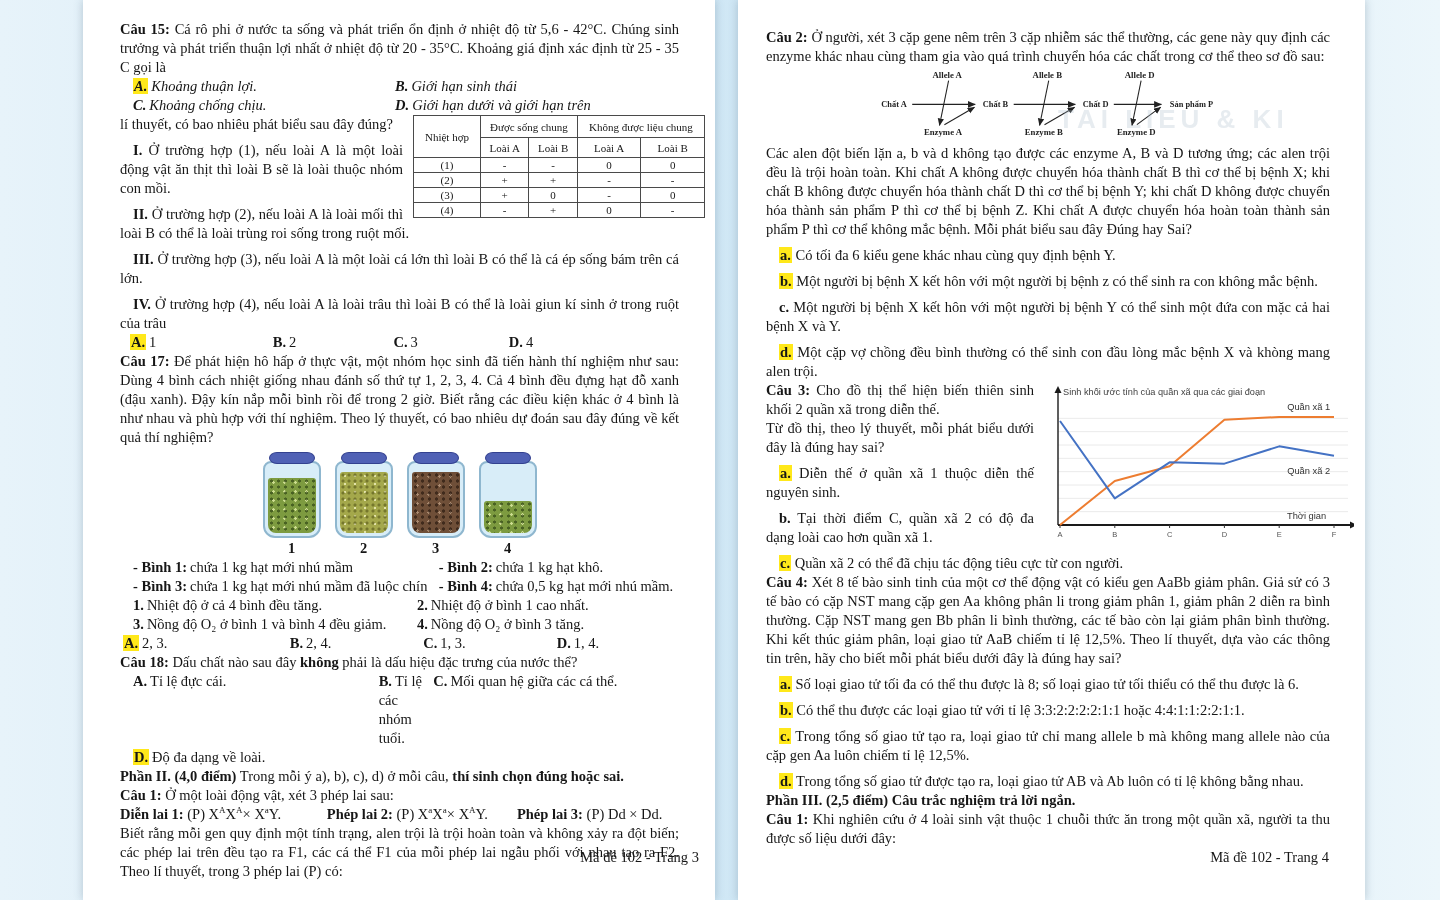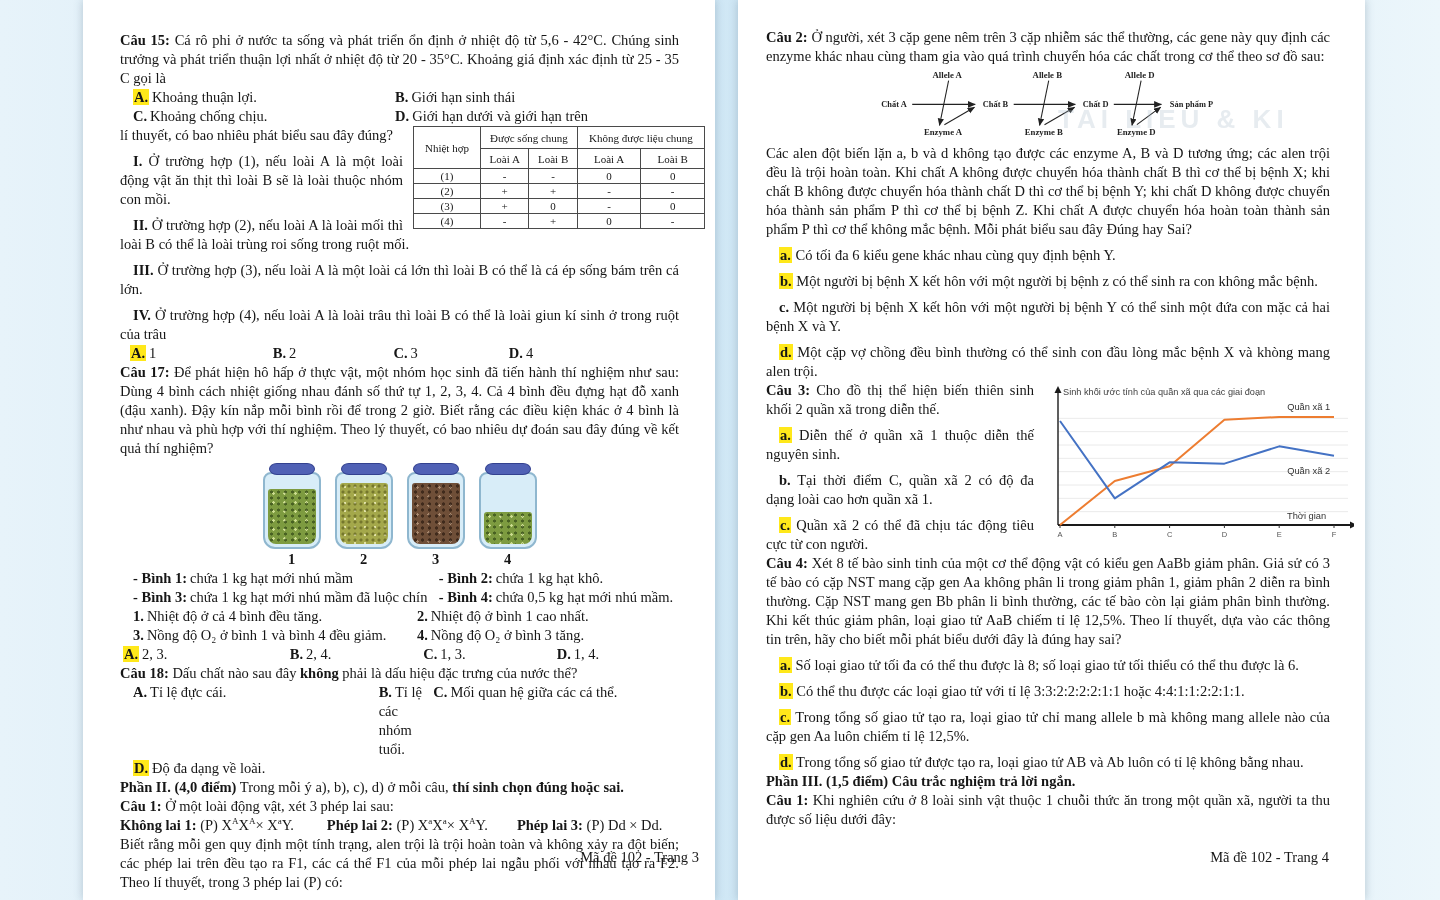--- a/index.html
+++ b/index.html
@@ -3,33 +3,33 @@
 <meta charset="utf-8">
 <style>
   html,body{margin:0;padding:0;}
   body{
     width:1440px;height:900px;position:relative;overflow:hidden;
     background:linear-gradient(90deg,#e7f3fa 0%,#d3e9f6 40%,#cfe7f5 55%,#ecf6fb 100%);
     font-family:"Liberation Serif","DejaVu Serif",serif;color:#161616;
   }
   .page{position:absolute;top:0;bottom:0;background:#ffffff;
     box-shadow:0 0 9px rgba(50,80,105,.28);box-sizing:border-box;}
-  #page-left{left:83px;width:632px;padding:31px 36px 0 37px;}
+  #page-left{left:83px;width:632px;padding:20px 36px 0 37px;}
   #page-right{left:738px;width:627px;padding:28px 35px 0 28px;}
   p{margin:0;font-size:14.5px;line-height:19px;text-align:justify;}
   .force-just{text-align-last:justify;}
   b.qlabel{font-weight:bold;}
   .stmt{text-indent:13px;margin-top:7px;}
   .letter{font-weight:bold;}
   .hl{background:#ffe81a;padding:0 1px;}
   sup{font-size:9px;line-height:0;}
   
   .opts{display:flex;flex-wrap:wrap;font-size:14.5px;line-height:19px;padding-left:13px;box-sizing:border-box;}
   .opt .letter{margin-right:3px;}
-  .c2 .opt{flex:0 0 48%;} .c2 .opt:nth-child(even){flex:1;}
+  .c2 .opt{flex:0 0 48%;font-style:italic;} .c2 .opt:nth-child(even){flex:1;}
   .c2b .opt:nth-child(odd){flex:0 0 45%;} .c2b .opt:nth-child(even){flex:1;}
   .c4{padding-left:10px;}
   .c4 .opt:nth-child(1){flex:0 0 26%;}.c4 .opt:nth-child(2){flex:0 0 22%;}
   .c4 .opt:nth-child(3){flex:0 0 21%;}.c4 .opt:nth-child(4){flex:1;}
   .c4b{padding-left:3px;}
   .c4b .opt:nth-child(1){flex:0 0 30%;}.c4b .opt:nth-child(2){flex:0 0 24%;}
   .c4b .opt:nth-child(3){flex:0 0 24%;}.c4b .opt:nth-child(4){flex:1;}
   .cb .opt:nth-child(odd){flex:0 0 56%;} .cb .opt:nth-child(even){flex:1;}
   .cp .opt:nth-child(odd){flex:0 0 52%;} .cp .opt:nth-child(even){flex:1;}
   
@@ -213,21 +213,21 @@
       <span class="opt"><b class="letter">A.</b>Tỉ lệ đực cái.</span>
       <span class="opt"><b class="letter">B.</b>Tỉ lệ các nhóm tuổi.</span>
       <span class="opt"><b class="letter">C.</b>Mối quan hệ giữa các cá thể.</span>
       <span class="opt"><b class="letter hl">D.</b>Độ đa dạng về loài.</span>
     </div>
 
   <p><b>Phần II. (4,0 điểm)</b><span> Trong mỗi ý a), b), c), d) ở mỗi câu, </span><b>thí sinh chọn đúng hoặc sai.</b></p>
 
   <p><b class="qlabel">Câu 1:</b> <span>Ở một loài động vật, xét 3 phép lai sau:</span></p>
   <div class="crosses">
-    <span class="cross"><b>Không lai 1:</b> <span><span>(P) X</span><sup>A</sup><span>X</span><sup>A</sup><span>× X</span><sup>a</sup><span>Y.</span></span></span>
+    <span class="cross"><b>Diễn lai 1:</b> <span><span>(P) X</span><sup>A</sup><span>X</span><sup>A</sup><span>× X</span><sup>a</sup><span>Y.</span></span></span>
     <span class="cross"><b>Phép lai 2:</b> <span><span>(P) X</span><sup>a</sup><span>X</span><sup>a</sup><span>× X</span><sup>A</sup><span>Y.</span></span></span>
     <span class="cross"><b>Phép lai 3:</b> <span><span>(P) Dd × Dd.</span></span></span>
   </div>
   <p>Biết rằng mỗi gen quy định một tính trạng, alen trội là trội hoàn toàn và không xảy ra đột biến; các phép lai trên đều tạo ra F1, các cá thể F1 của mỗi phép lai ngẫu phối với nhau tạo ra F2. Theo lí thuyết, trong 3 phép lai (P) có:</p>
 
   <div class="footer">Mã đề 102 - Trang 3</div>
 </div>
 
 <div class="page" id="page-right">
   <div class="watermark">TAI LIEU &amp; KI</div>
@@ -304,32 +304,33 @@
           <line x1="292" y1="142" x2="292" y2="145" stroke="#333" stroke-width="1"></line>
           <text x="292" y="154" font-size="7.5" fill="#555" text-anchor="middle" font-family="Liberation Sans, sans-serif">F</text>
           <polyline points="18,142 72.8,98 127.6,83.33333333333333 182.4,36.66666666666667 237.2,34.000000000000014 292,34.000000000000014" fill="none" stroke="#ed7d31" stroke-width="2" stroke-linejoin="round"></polyline>
           <polyline points="18,38 72.8,115.33333333333334 127.6,79.33333333333333 182.4,80.66666666666667 237.2,63.33333333333333 292,72.66666666666666" fill="none" stroke="#4472c4" stroke-width="2" stroke-linejoin="round"></polyline>
           <text x="245.2" y="27.000000000000014" font-size="9.3" fill="#333" font-family="Liberation Sans, sans-serif">Quần xã 1</text>
           <text x="245.2" y="90.66666666666666" font-size="9.3" fill="#333" font-family="Liberation Sans, sans-serif">Quần xã 2</text>
           <text x="245" y="136" font-size="9.3" fill="#333" font-family="Liberation Sans, sans-serif">Thời gian</text>
         </svg>
     </div>
     <p><b class="qlabel">Câu 3:</b> <span>Cho đồ thị thể hiện biến thiên sinh khối 2 quần xã trong diễn thế.</span></p>
+    <p>Từ đồ thị, theo lý thuyết, mỗi phát biểu dưới đây là đúng hay sai?</p>
     <div>
         <p class="stmt"><b class="letter hl">a.</b> Diễn thế ở quần xã 1 thuộc diễn thế nguyên sinh.</p>
         <p class="stmt"><b class="letter">b.</b> Tại thời điểm C, quần xã 2 có độ đa dạng loài cao hơn quần xã 1.</p>
         <p class="stmt"><b class="letter hl">c.</b> Quần xã 2 có thể đã chịu tác động tiêu cực từ con người.</p>
       </div>
   </div>
 
   <p class="clear"><b class="qlabel">Câu 4:</b> <span>Xét 8 tế bào sinh tinh của một cơ thể động vật có kiểu gen AaBb giảm phân. Giả sử có 3 tế bào có cặp NST mang cặp gen Aa không phân li trong giảm phân 1, giảm phân 2 diễn ra bình thường. Cặp NST mang gen Bb phân li bình thường, các tế bào còn lại giảm phân bình thường. Khi kết thúc giảm phân, loại giao tử AaB chiếm tỉ lệ 12,5%. Theo lí thuyết, dựa vào các thông tin trên, hãy cho biết mỗi phát biểu dưới đây là đúng hay sai?</span></p>
   <div>
       <p class="stmt"><b class="letter hl">a.</b> Số loại giao tử tối đa có thể thu được là 8; số loại giao tử tối thiểu có thể thu được là 6.</p>
       <p class="stmt"><b class="letter hl">b.</b> Có thể thu được các loại giao tử với tỉ lệ 3:3:2:2:2:2:1:1 hoặc 4:4:1:1:2:2:1:1.</p>
       <p class="stmt"><b class="letter hl">c.</b> Trong tổng số giao tử tạo ra, loại giao tử chỉ mang allele b mà không mang allele nào của cặp gen Aa luôn chiếm tỉ lệ 12,5%.</p>
       <p class="stmt"><b class="letter hl">d.</b> Trong tổng số giao tử được tạo ra, loại giao tử AB và Ab luôn có tỉ lệ không bằng nhau.</p>
     </div>
 
-  <p><b>Phần III. (1,5 điểm) Câu trắc nghiệm trả lời ngắn.</b></p>
-  <p><b class="qlabel">Câu 1:</b> <span>Khi nghiên cứu ở 8 loài sinh vật thuộc 1 chuỗi thức ăn trong một quần xã, người ta thu được số liệu dưới đây:</span></p>
+  <p><b>Phần III. (2,5 điểm) Câu trắc nghiệm trả lời ngắn.</b></p>
+  <p><b class="qlabel">Câu 1:</b> <span>Khi nghiên cứu ở 4 loài sinh vật thuộc 1 chuỗi thức ăn trong một quần xã, người ta thu được số liệu dưới đây:</span></p>
 
   <div class="footer">Mã đề 102 - Trang 4</div>
 </div>
 
 </body></html>

